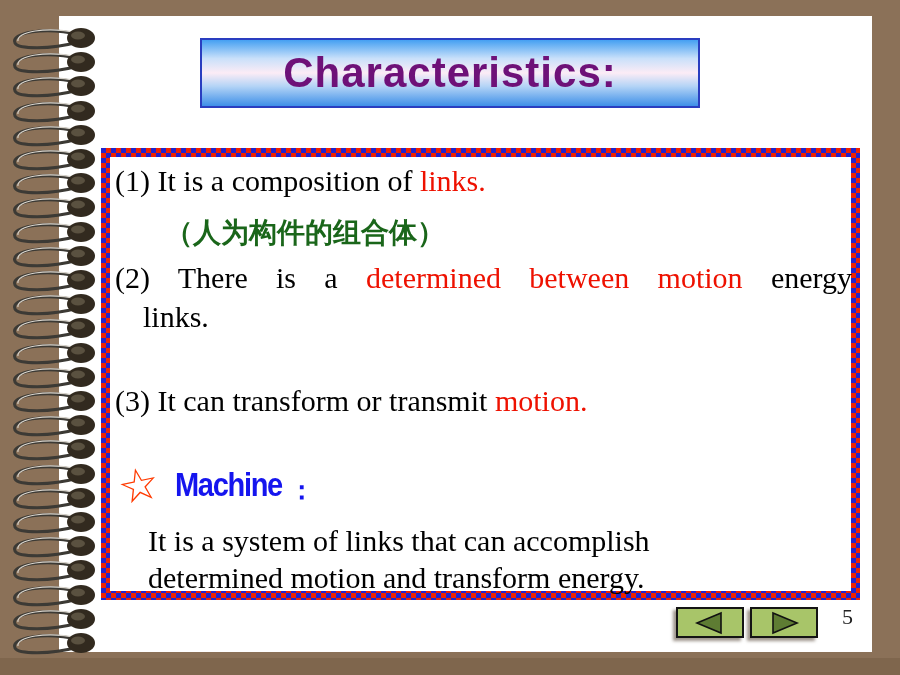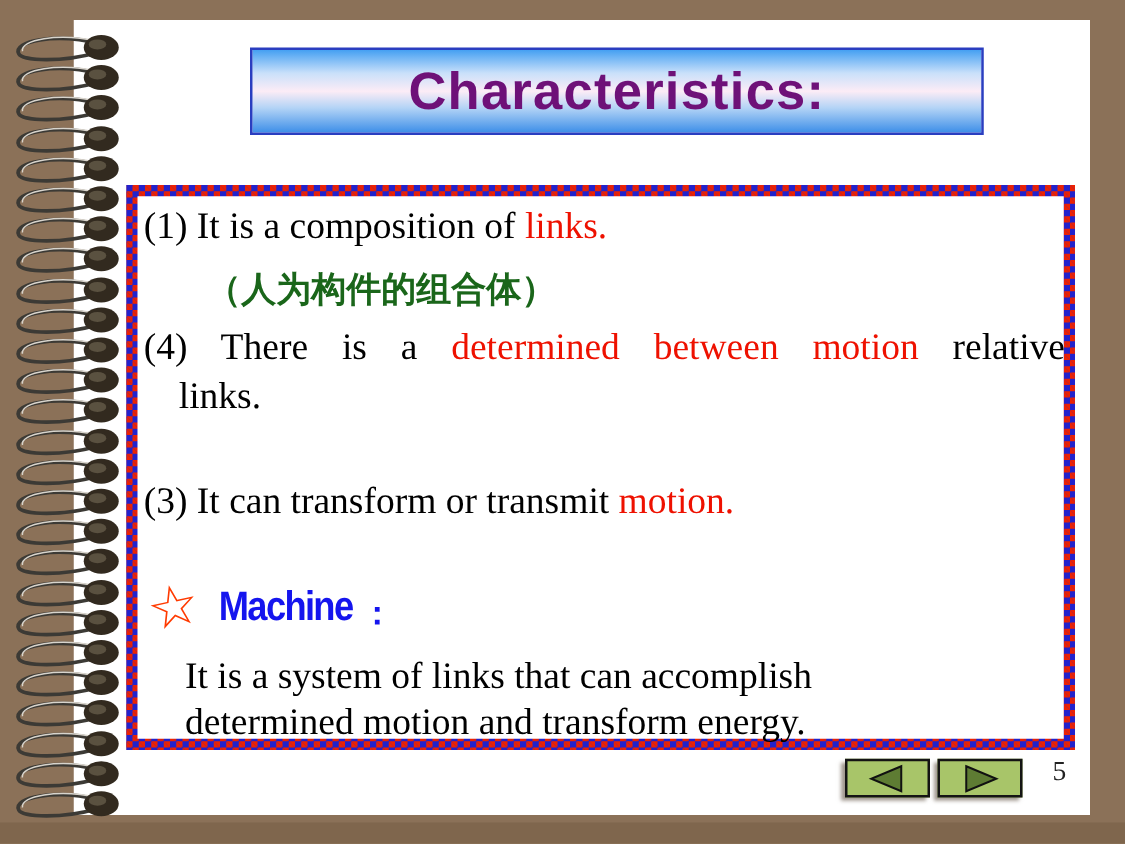--- a/index.html
+++ b/index.html
@@ -7,21 +7,21 @@
          font-family:"Liberation Serif",serif;}
   
   .page{position:absolute;left:59px;top:16px;width:813px;height:636px;background:#ffffff;}
   .bottom-shade{position:absolute;left:0;top:658px;width:900px;height:17px;background:#7f664d;}
 
   
   .binding{position:absolute;left:2px;top:0;width:96px;height:675px;}
   .coil{position:absolute;left:0;width:95px;height:30px;}
 
   
-  .banner{position:absolute;left:200px;top:38px;width:587px;height:70px;
+  .banner{position:absolute;left:200px;top:38px;width:500px;height:70px;
     border:2px solid #2a3ec0;box-sizing:border-box;
     background:linear-gradient(180deg,#45a0f2 0%,#c9e0fa 28%,#fcecf6 50%,#b4d4f6 70%,#3e8fe8 100%);
     display:flex;align-items:center;justify-content:center;}
   .banner-title{font-family:"Liberation Sans",sans-serif;font-weight:bold;font-size:42px;
     color:#6e1178;letter-spacing:1px;}
 
   
   .content-box{position:absolute;left:101px;top:128px;width:759px;height:452px;box-sizing:border-box;
     padding:9px;
     background-color:#2222cc;
@@ -229,21 +229,21 @@
     <span class="banner-title">Characteristics:</span>
   </div>
 
   <div class="content-box">
     <div class="content-inner">
 
       <div class="line" style="left:5px;top:6px;"><span>(1) It is a composition of </span><span class="hl">links.</span></div>
 
       <div class="line note" style="left:55px;top:58px;">（人为构件的组合体）</div>
 
-      <div class="line justified" style="left:5px;top:103px;width:737px;"><span>(4) There is a </span><span class="hl">determined between motion</span><span> relative</span></div>
+      <div class="line justified" style="left:5px;top:103px;width:737px;"><span>(2) There is a </span><span class="hl">determined between motion</span><span> energy</span></div>
 
       <div class="line" style="left:33px;top:142px;">links.</div>
 
 
       <div class="line" style="left:5px;top:226px;"><span>(3) It can transform or transmit </span><span class="hl">motion.</span></div>
 
 
       <div class="line machine-line" style="left:8px;top:308px;">
         <span class="star">☆</span>
         <span class="machine-word">Machine</span>

